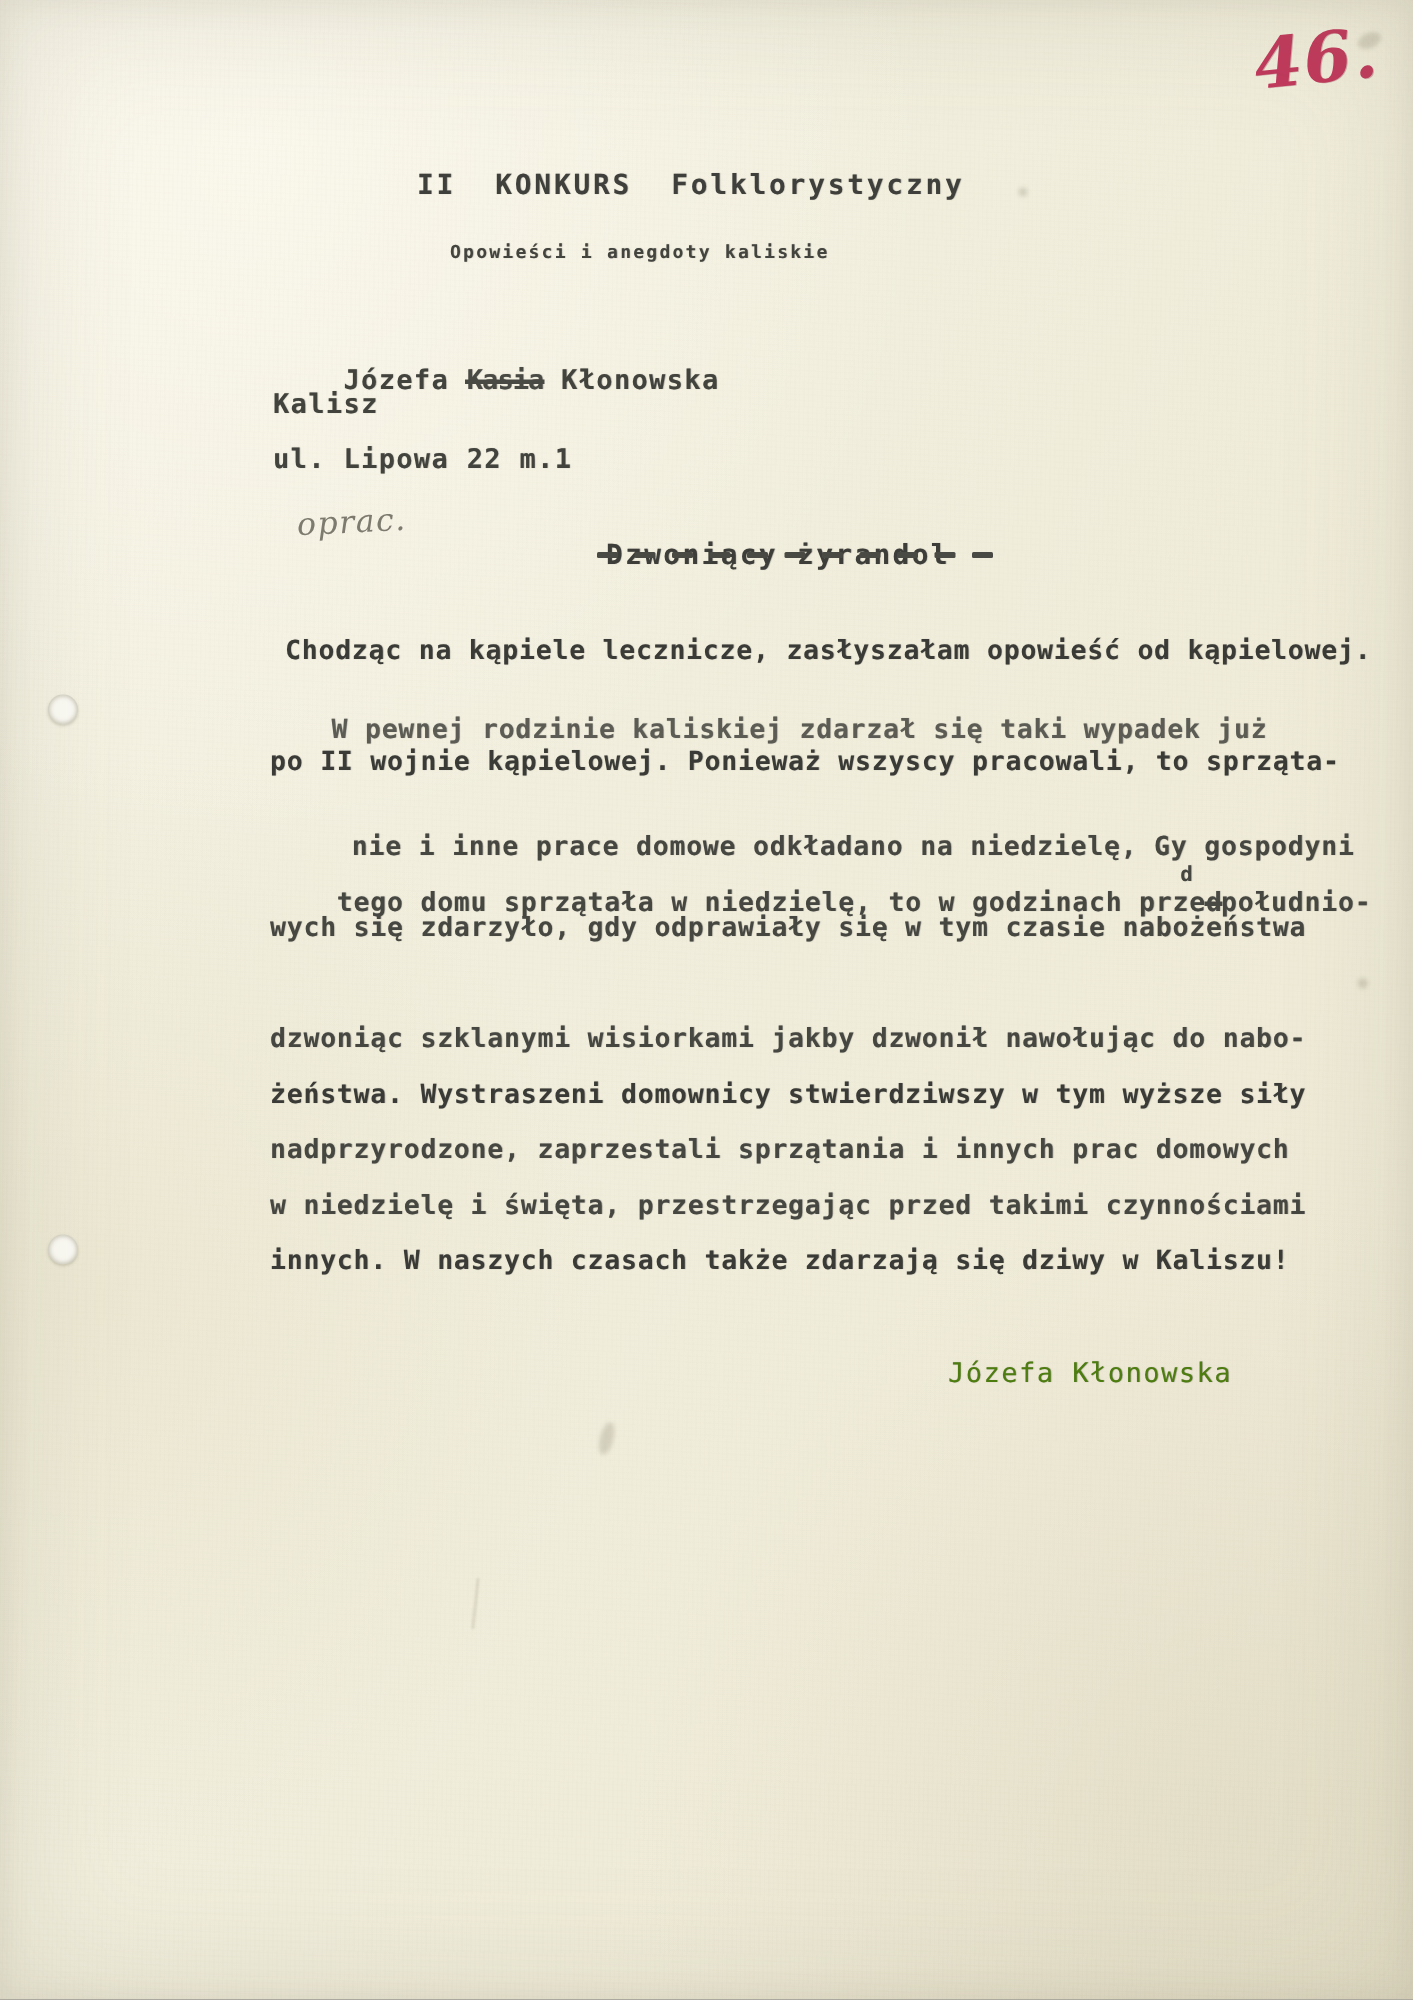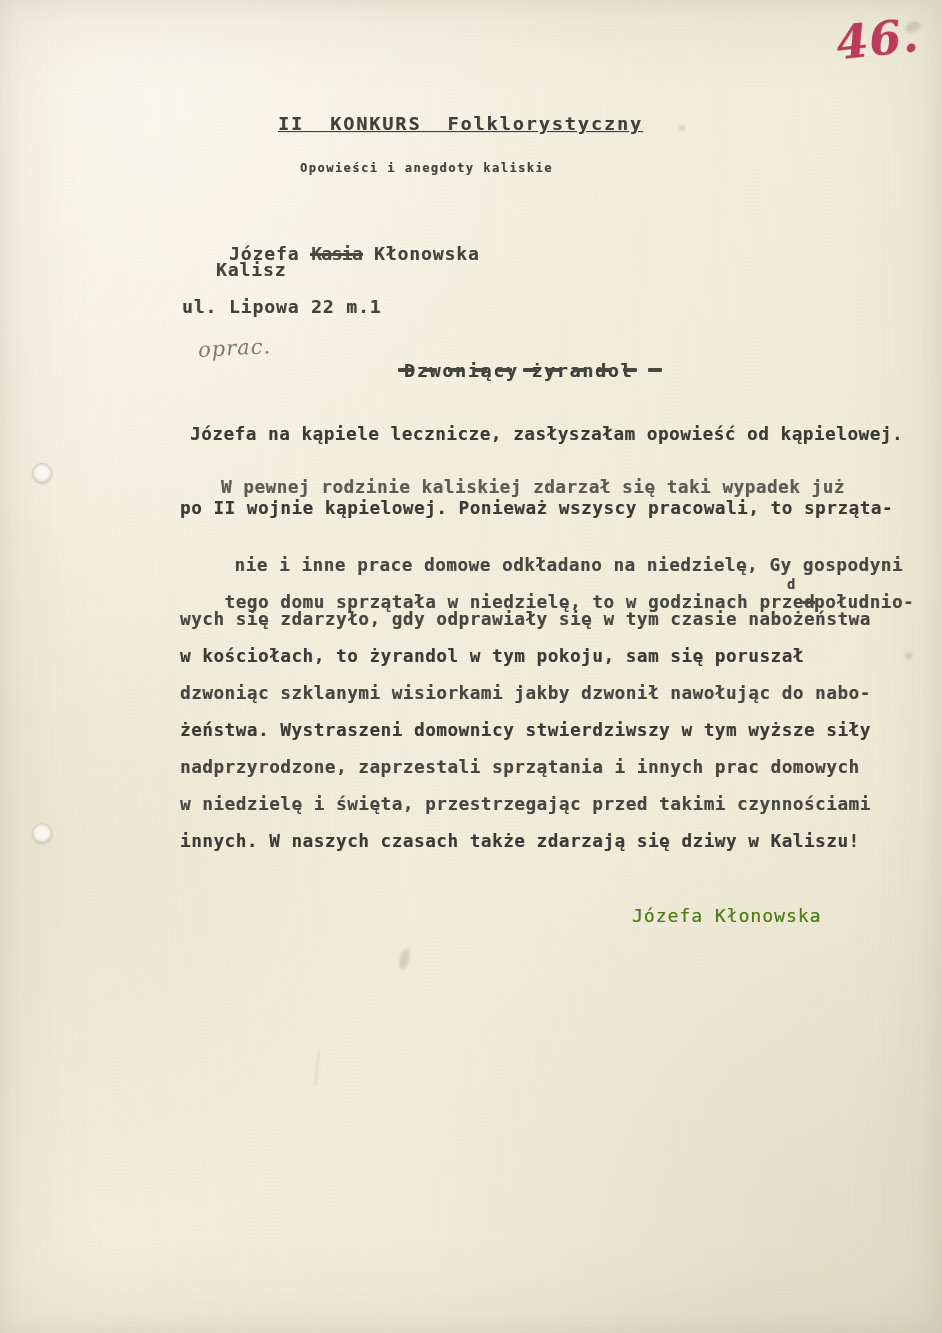--- a/index.html
+++ b/index.html
@@ -58,21 +58,20 @@
     white-space: pre;
     font-family: "DejaVu Sans Mono", "Liberation Mono", monospace;
     color: #454541;
     text-shadow: 0.4px 0.3px 0.6px rgba(70,70,66,0.45);
   }
   .tw-head {
     font-size: 18.5px;
     letter-spacing: 1.9px;
     font-weight: 700;
     color: #3f3f3b;
-    text-decoration: underline;
   }
   .tw-sub {
     font-size: 12px;
     letter-spacing: 1.5px;
     font-weight: 600;
     color: #44443f;
   }
   .tw-addr {
     font-size: 18px;
     letter-spacing: 0.9px;
@@ -186,57 +185,56 @@
   <div class="punch" style="left:32px; top:823px;"></div>
 
   <div class="hand hand-red" style="left:836px; top:12px;">46.</div>
 
   <div class="tw tw-head" style="left:278px; top:113px;">II  KONKURS  Folklorystyczny</div>
   <div class="tw tw-sub" style="left:300px; top:161px;">Opowieści i anegdoty kaliskie</div>
 
   <div class="tw tw-addr" style="left:182px; top:222px;">
     <span>Józefa</span><span> </span><span class="struck">Kasia</span><span> </span><span>Kłonowska</span>
   </div>
-  <div class="tw tw-addr" style="left:182px; top:259px;margin-left:34px;">Kalisz</div>
+  <div class="tw tw-addr" style="left:182px; top:259px;">Kalisz</div>
   <div class="tw tw-addr" style="left:182px; top:296px;">ul. Lipowa 22 m.1</div>
 
   <div class="hand hand-pencil" style="left:198px; top:336px;">oprac.</div>
 
   <div class="tw tw-title" style="left:404px; top:360px;">Dzwoniący żyrandol</div>
   <div class="dash-rule" style="left:398px; top:368px;">
     <i></i>
       <i></i>
       <i></i>
       <i></i>
       <i></i>
       <i></i>
       <i></i>
       <i></i>
       <i></i>
       <i></i>
       <i></i>
   </div>
 
-  <div class="tw tw-body ink-dark" style="left:190px; top:424px;">Józefa na kąpiele lecznicze, zasłyszałam opowieść od kąpielowej.</div>
+  <div class="tw tw-body ink-dark" style="left:190px; top:424px;">Chodząc na kąpiele lecznicze, zasłyszałam opowieść od kąpielowej.</div>
 
   <div class="tw tw-body ink-light" style="left:221px; top:461px;margin-top:16px;">W pewnej rodzinie kaliskiej zdarzał się taki wypadek już</div>
 
   <div class="tw tw-body ink-dark" style="left:180px; top:498px;">po II wojnie kąpielowej. Ponieważ wszyscy pracowali, to sprząta-</div>
 
   <div class="tw tw-body" style="left:190px; top:535px;">
     <span>nie i inne prace domowe odkładano na niedzielę, G</span><span class="overtype"><span class="ot-sub">d</span></span><span>y gospodyni</span>
   </div>
 
   <div class="tw tw-body" style="left:180px; top:572px;">
     <span>tego domu sprzątała w niedzielę, to w godzinach prze</span><span class="struck">d</span><span>południo-</span>
   </div>
 
   <div class="tw tw-body" style="left:180px; top:609px;">wych się zdarzyło, gdy odprawiały się w tym czasie nabożeństwa</div>
 
-  <div class="tw tw-body ink-dark" style="left:180px; top:646px;">w kościołach, to żyrandol w tym pokoju, sam się poruszał</div>
 
   <div class="tw tw-body" style="left:180px; top:683px;">dzwoniąc szklanymi wisiorkami jakby dzwonił nawołując do nabo-</div>
 
   <div class="tw tw-body ink-dark" style="left:180px; top:720px;">żeństwa. Wystraszeni domownicy stwierdziwszy w tym wyższe siły</div>
 
   <div class="tw tw-body" style="left:180px; top:757px;">nadprzyrodzone, zaprzestali sprzątania i innych prac domowych</div>
 
   <div class="tw tw-body" style="left:180px; top:794px;">w niedzielę i święta, przestrzegając przed takimi czynnościami</div>
 
   <div class="tw tw-body ink-dark" style="left:180px; top:831px;">innych. W naszych czasach także zdarzają się dziwy w Kaliszu!</div>

